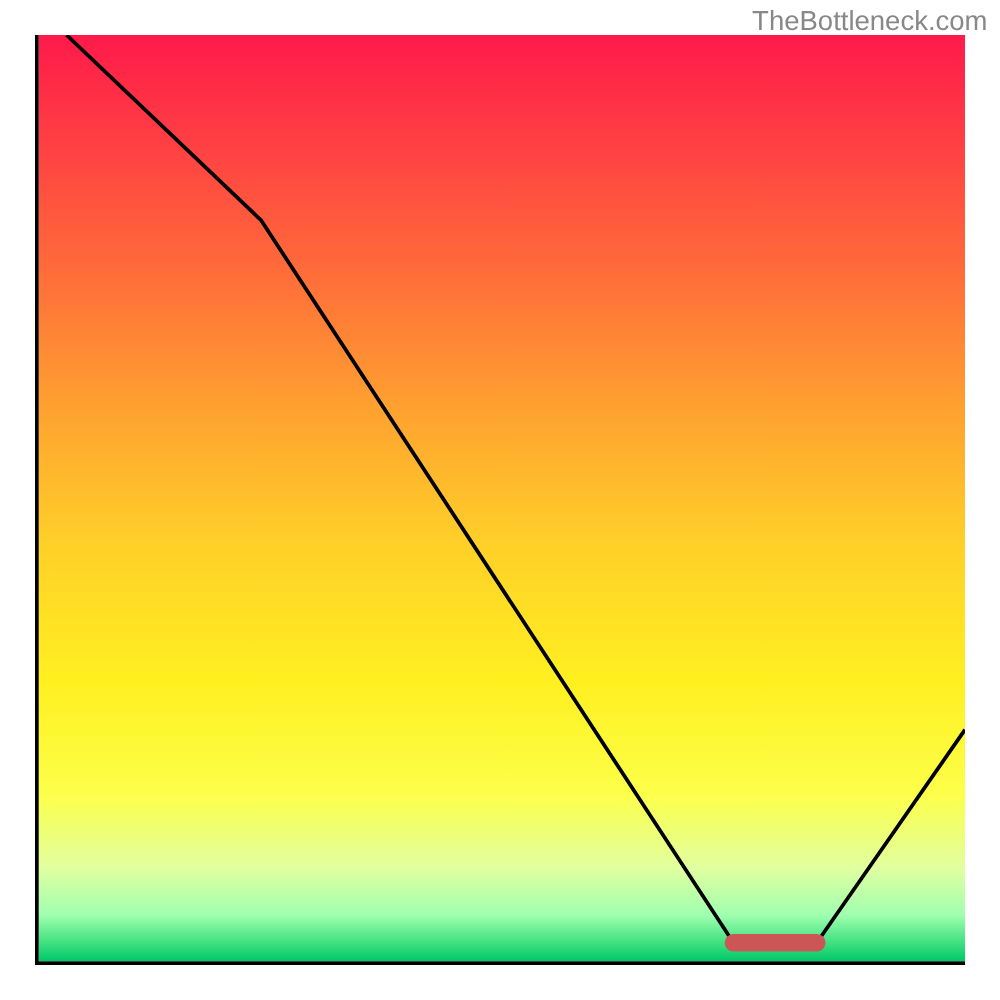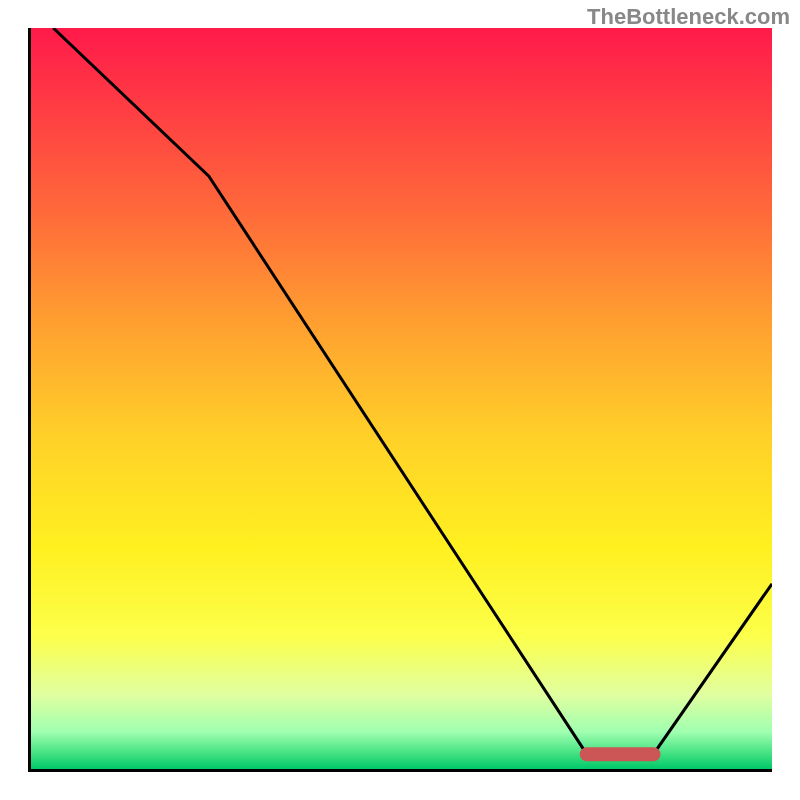--- a/index.html
+++ b/index.html
@@ -8,21 +8,21 @@
     height: 800px;
     background: #ffffff;
     position: relative;
     font-family: Arial, sans-serif;
   }
   .watermark {
     position: absolute;
     top: 4px;
     right: 10px;
     font-size: 22px;
-    font-weight: bold;
+    font-weight: normal;
     color: #888888;
     z-index: 10;
   }
   .plot-area {
     position: absolute;
     left: 28px;
     top: 28px;
     width: 744px;
     height: 744px;
     border-left: 3px solid #000;

